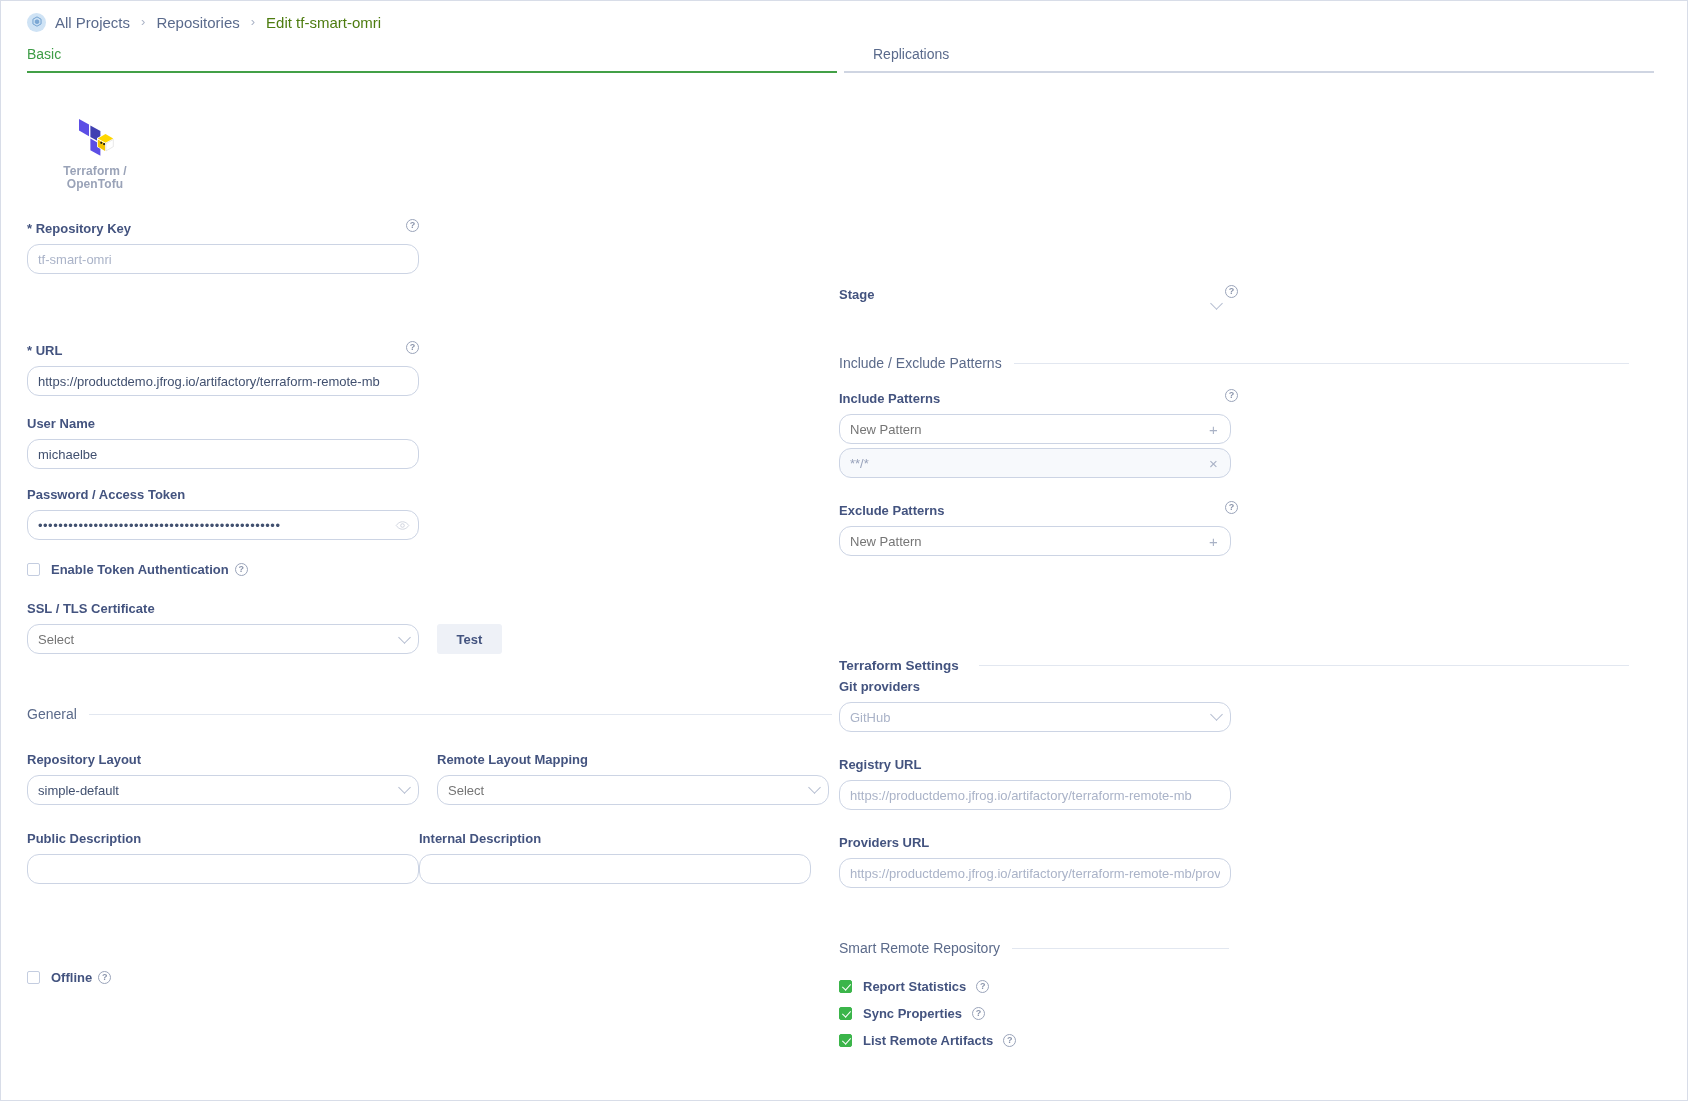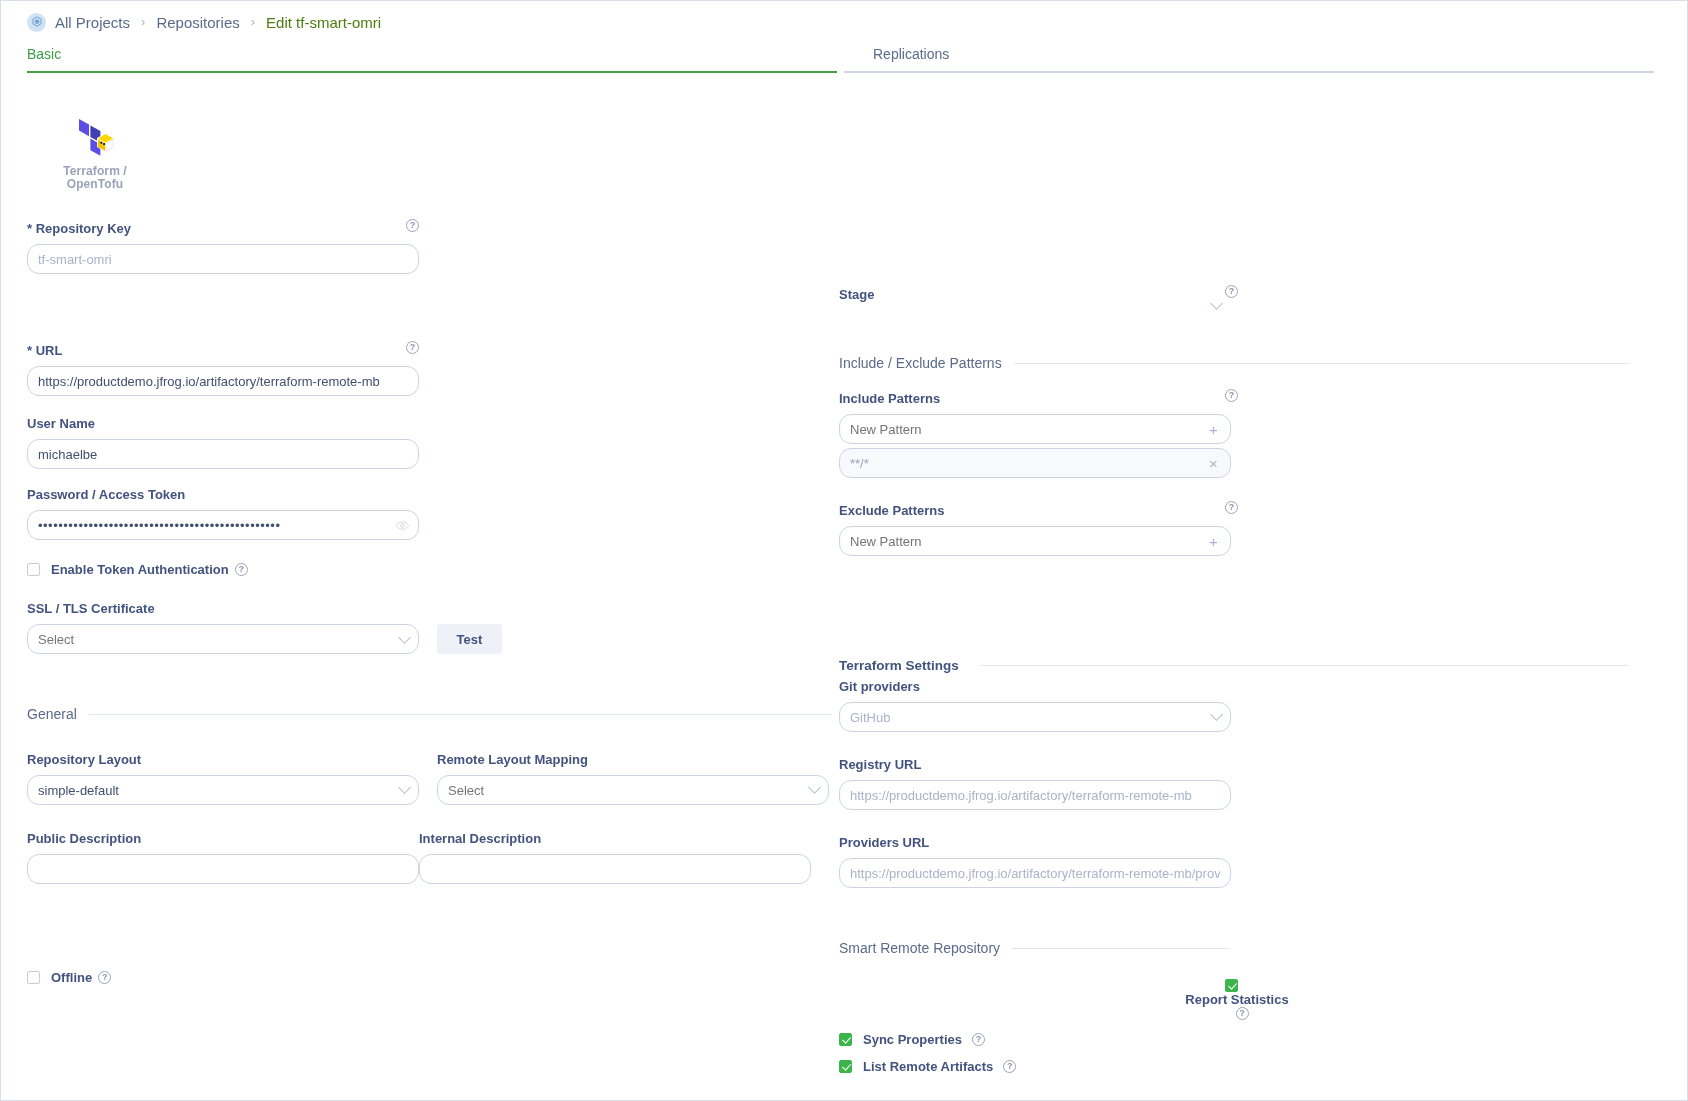--- a/index.html
+++ b/index.html
@@ -383,21 +383,21 @@
           <span class="flabel">Providers URL</span>
           <input class="inp readonlyfield" type="text" value="https://productdemo.jfrog.io/artifactory/terraform-remote-mb/providers" style="">
         </div>
 
         <div class="sec" style="width:390px; margin-top:52px;">
           <span class="sec-title">Smart Remote Repository</span>
           <span class="sec-rule"></span>
         </div>
 
         <div style="margin-top:23px;">
-          <div class="cbrow" style="margin-bottom:12px;flex-direction:column;">
+          <div class="cbrow" style="margin-bottom:12px;">
             <span class="cbox checked"></span>
             <span class="cblabel">Report Statistics</span>
             <span class="helpicon inline" style="margin-left:10px;">?</span>
           </div>
           <div class="cbrow" style="margin-bottom:12px;">
             <span class="cbox checked"></span>
             <span class="cblabel">Sync Properties</span>
             <span class="helpicon inline" style="margin-left:10px;">?</span>
           </div>
           <div class="cbrow" style="margin-bottom:12px;">

